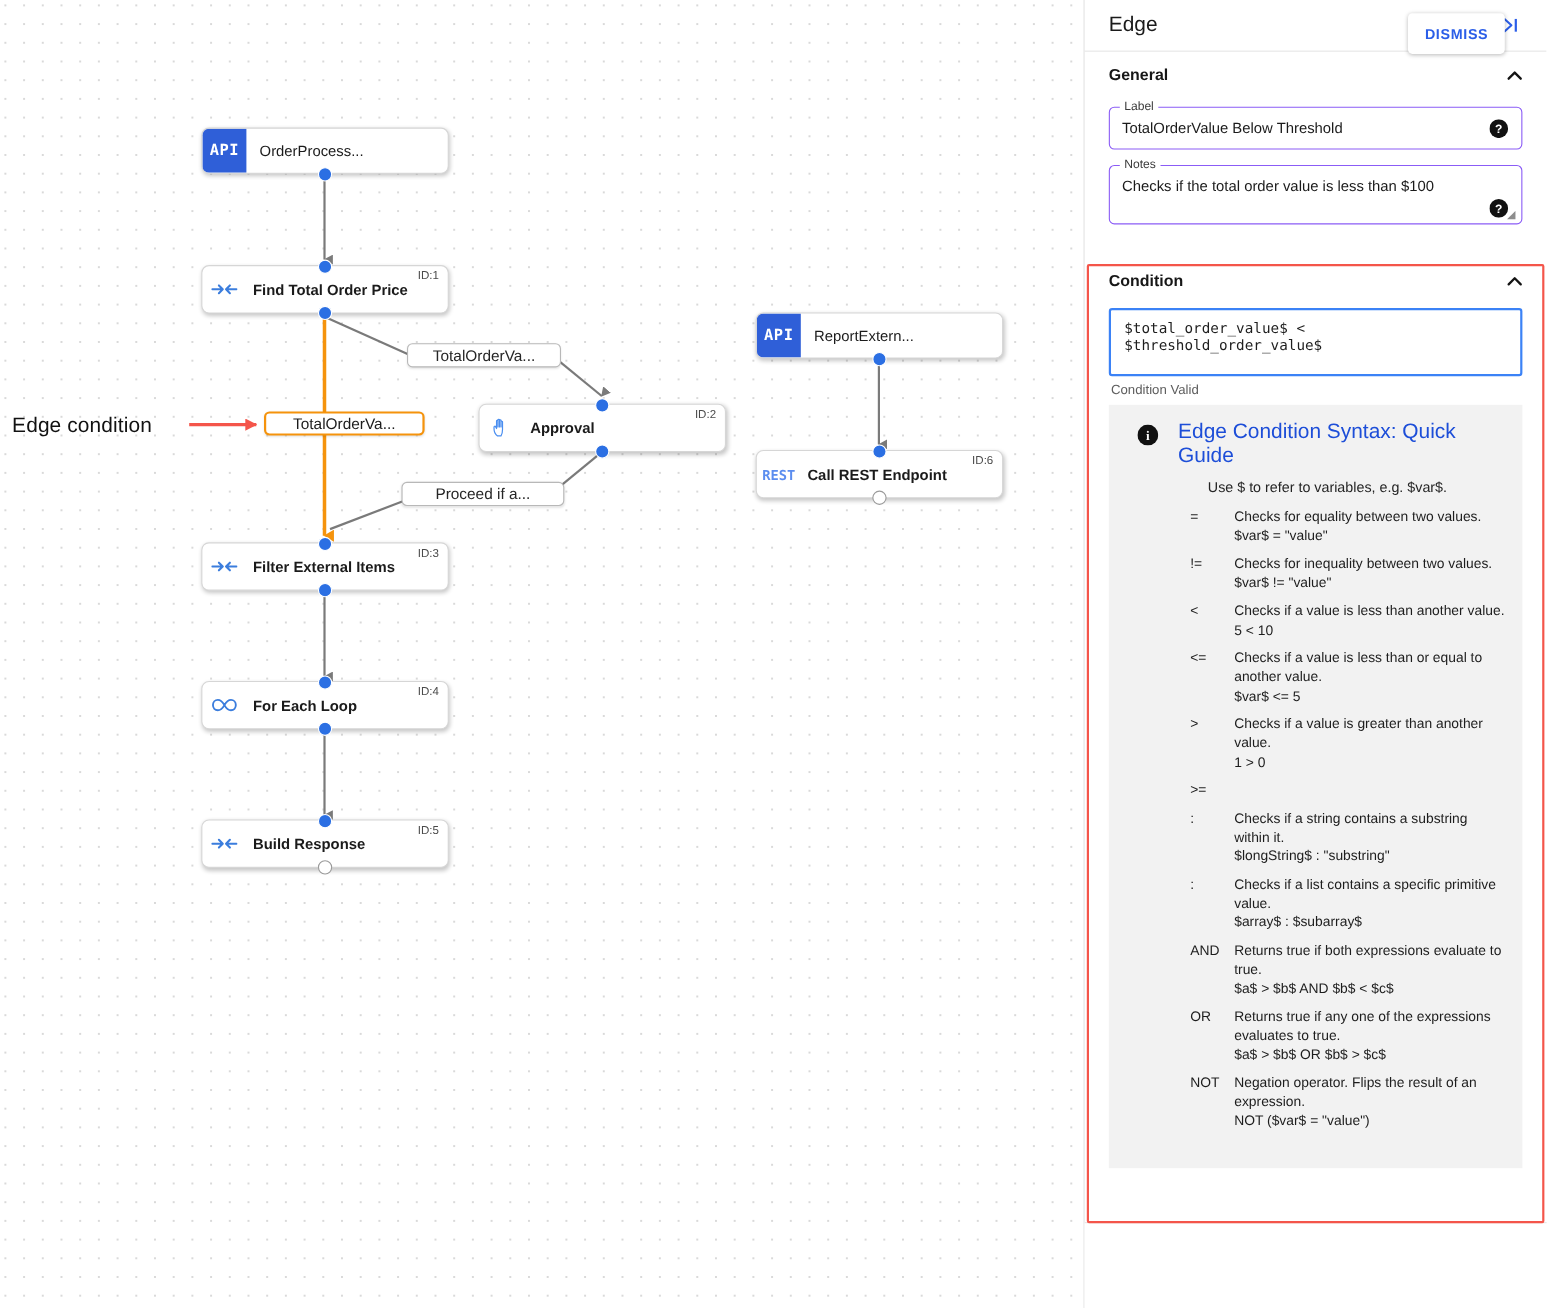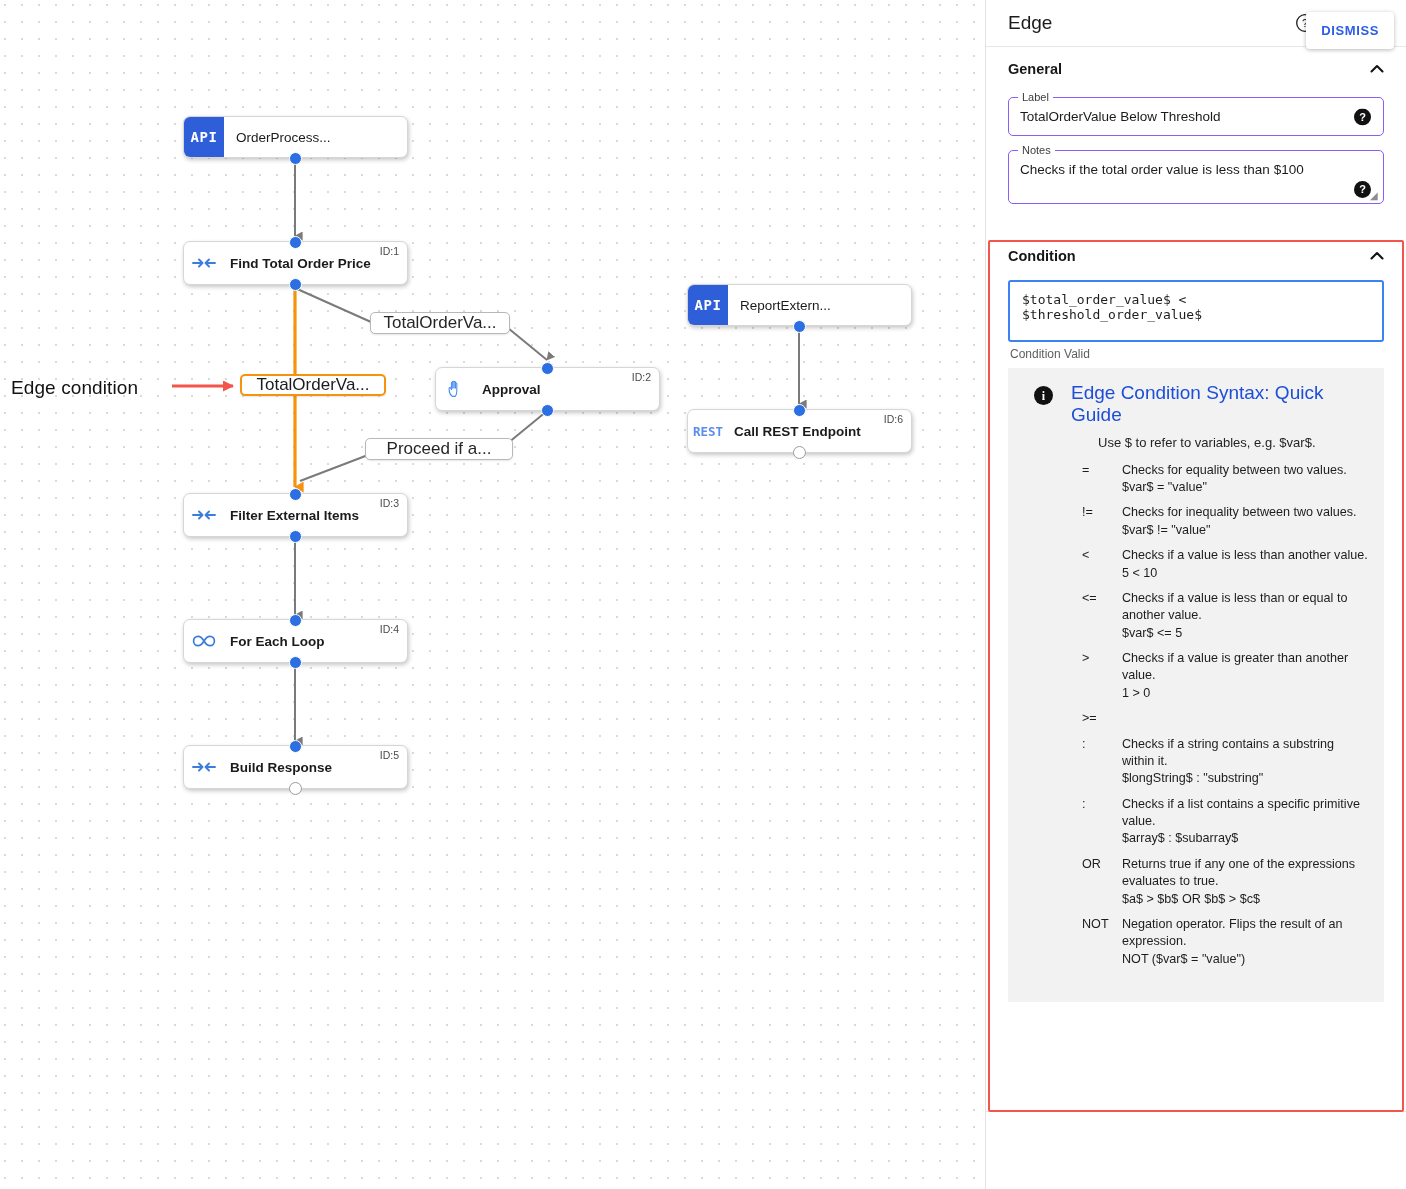--- a/index.html
+++ b/index.html
@@ -84,21 +84,21 @@
   }
   .port.hollow { background: #ffffff; border: 1.5px solid #9a9a9a; }
 
   .edgelabel {
     position: absolute;
     background: #ffffff;
     border: 1px solid #b8b8b8;
     border-radius: 5px;
     height: 22px;
     display: flex; align-items: center; justify-content: center;
-    font-size: 17px;
+    font-size: 14px;
     color: #262626;
     box-shadow: 0 1px 2px rgba(0,0,0,0.10);
     z-index: 7;
     padding: 0 8px;
   }
   .edgelabel.highlight {
     border: 2px solid #f5930c;
     color: #1c1c1c;
   }
 
@@ -239,21 +239,21 @@
 
   #panelfoot {
     position: absolute;
     left: 0; bottom: 0;
     width: 421px; height: 78px;
     border-top: 1px solid #e6e6e6;
     background: #fff;
   }
   #dismissbtn {
     position: absolute;
-    right: 12px; top: 12px;
+    right: 38px; top: 12px;
     background: #ffffff;
     border: none;
     border-radius: 4px;
     box-shadow: 0 1px 4px rgba(0,0,0,0.28);
     color: #2b5ee8;
     font-size: 13px;
     font-weight: bold;
     letter-spacing: .6px;
     padding: 11px 15px;
     cursor: pointer;
@@ -521,20 +521,27 @@
           </div>
         </div>
         <div class="oprow">
           <div class="opsym">:</div>
           <div class="opdesc">
             <span>Checks if a list contains a specific primitive value.</span>
             <span class="opex">$array$ : $subarray$</span>
           </div>
         </div>
         <div class="oprow">
+          <div class="opsym">AND</div>
+          <div class="opdesc">
+            <span>Returns true if both expressions evaluate to true.</span>
+            <span class="opex">$a$ &gt; $b$ AND $b$ &lt; $c$</span>
+          </div>
+        </div>
+        <div class="oprow">
           <div class="opsym">OR</div>
           <div class="opdesc">
             <span>Returns true if any one of the expressions evaluates to true.</span>
             <span class="opex">$a$ &gt; $b$ OR $b$ &gt; $c$</span>
           </div>
         </div>
         <div class="oprow" style="margin-bottom:16px;">
           <div class="opsym">NOT</div>
           <div class="opdesc">
             <span>Negation operator. Flips the result of an expression.</span>

